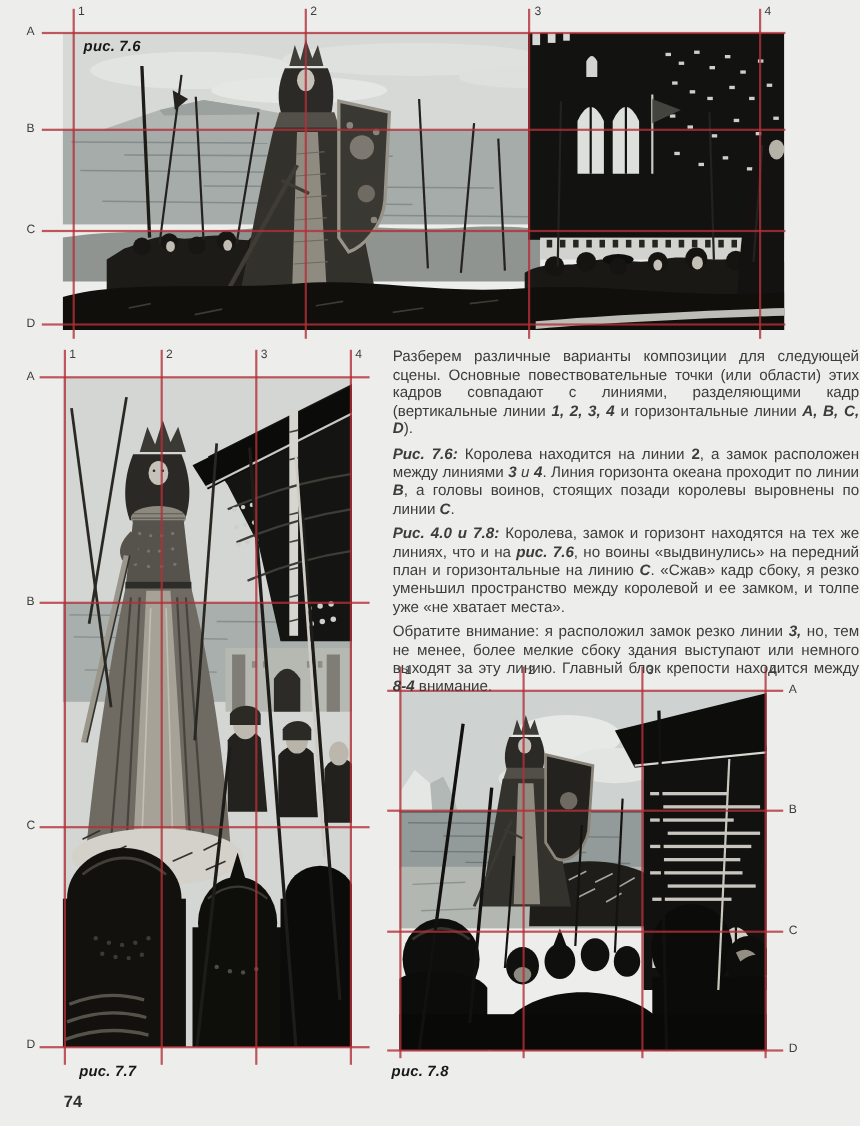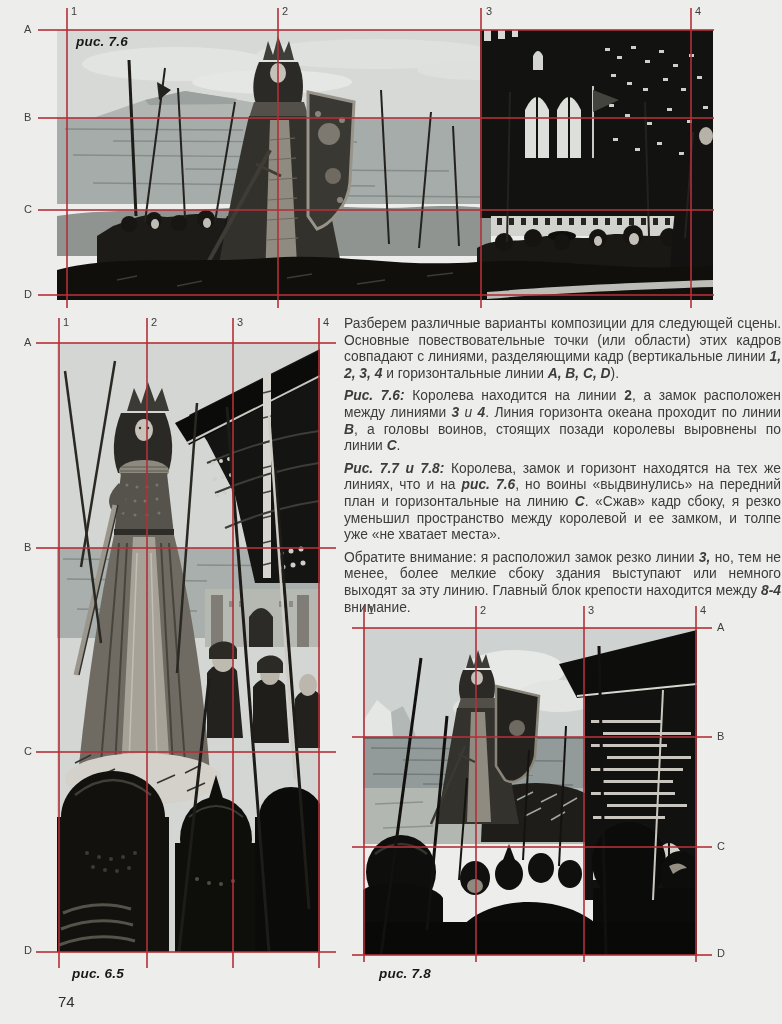--- a/index.html
+++ b/index.html
@@ -11,24 +11,24 @@
   .page{position:absolute;inset:0;background:#edeeec;}
   .artwrap{position:absolute;line-height:0;}
   .vline{position:absolute;width:1.5px;background:rgba(178,48,56,.8);}
   .hline{position:absolute;height:1.5px;background:rgba(178,48,56,.8);}
   .glabel{position:absolute;font-size:11px;line-height:1;color:#3d3d3d;}
   .caption{position:absolute;font-size:13.5px;font-weight:700;font-style:italic;color:#171717;letter-spacing:.2px;}
   .text-block{
     position:absolute;left:341px;top:316px;width:440px;
     font-size:13.8px;line-height:16.6px;color:#3c3c3c;text-align:justify;
   }
-  .text-block p{margin:0 0 6px 3px;}
+  .text-block p{margin:0 0 6px 16px;}
   .text-block .b{font-weight:700;}
   .text-block .i{font-style:italic;}
-  .pagenum{position:absolute;left:58px;top:993px;font-size:15px;font-weight:400;color:#2e2e2e;}
+  .pagenum{position:absolute;left:58px;top:993px;font-size:15px;font-weight:700;color:#2e2e2e;}
 </style>
 </head>
 <body>
 
 <div class="page">
 
   <div class="artwrap" style="left:57px;top:30px">
     <svg width="656" height="270" viewBox="0 0 656 270">
       <rect width="656" height="172" fill="#d6d9d6"></rect>
       <ellipse cx="120" cy="34" rx="95" ry="17" fill="#e2e4e1"></ellipse>
@@ -493,24 +493,24 @@
   <span class="glabel" style="left:368px;top:605px">1</span>
   <span class="glabel" style="left:480px;top:605px">2</span>
   <span class="glabel" style="left:588px;top:605px">3</span>
   <span class="glabel" style="left:700px;top:605px">4</span>
   <span class="glabel" style="left:717px;top:622px">A</span>
   <span class="glabel" style="left:717px;top:731px">B</span>
   <span class="glabel" style="left:717px;top:841px">C</span>
   <span class="glabel" style="left:717px;top:948px">D</span>
 
   <span class="caption" style="left:76px;top:34px">рис. 7.6</span>
-  <span class="caption" style="left:72px;top:966px">рис. 6.5</span>
-  <span class="caption" style="left:379px;top:966px">рис. 7.8</span>
+  <span class="caption" style="left:72px;top:966px">рис. 7.7</span>
+  <span class="caption" style="left:356px;top:966px">рис. 7.8</span>
 
   <div class="text-block">
       <p><span>Разберем различные варианты композиции для следующей сцены. Основные повествовательные точки (или области) этих кадров совпадают с линиями, разделяющими кадр (вертикальные линии </span><span class="b i">1, 2, 3, 4</span><span> и горизонтальные линии </span><span class="b i">A, B, C, D</span><span>).</span></p>
       <p><span class="b i">Рис. 7.6:</span><span> Королева находится на линии </span><span class="b">2</span><span>, а замок расположен между линиями </span><span class="b i">3</span><span class="i"> и </span><span class="b i">4</span><span>. Линия горизонта океана проходит по линии </span><span class="b i">B</span><span>, а головы воинов, стоящих позади королевы выровнены по линии </span><span class="b i">C</span><span>.</span></p>
-      <p><span class="b i">Рис. 7.7 и 7.8:</span><span> Королева, замок и горизонт находятся на тех же линиях, что и на </span><span class="b i">рис. 7.6</span><span>, но воины «выдвинулись» на передний план и горизонтальные на линию </span><span class="b i">C</span><span>. «Сжав» кадр сбоку, я резко уменьшил пространство между королевой и ее замком, и толпе уже «не хватает места».</span></p>
+      <p><span class="b i">Рис. 4.0 и 7.8:</span><span> Королева, замок и горизонт находятся на тех же линиях, что и на </span><span class="b i">рис. 7.6</span><span>, но воины «выдвинулись» на передний план и горизонтальные на линию </span><span class="b i">C</span><span>. «Сжав» кадр сбоку, я резко уменьшил пространство между королевой и ее замком, и толпе уже «не хватает места».</span></p>
       <p><span>Обратите внимание: я расположил замок резко линии </span><span class="b i">3,</span><span> но, тем не менее, более мелкие сбоку здания выступают или немного выходят за эту линию. Главный блок крепости находится между </span><span class="b i">8-4</span><span> внимание.</span></p>
     </div>
 
   <span class="pagenum">74</span>
 </div>
 
 </body></html>

